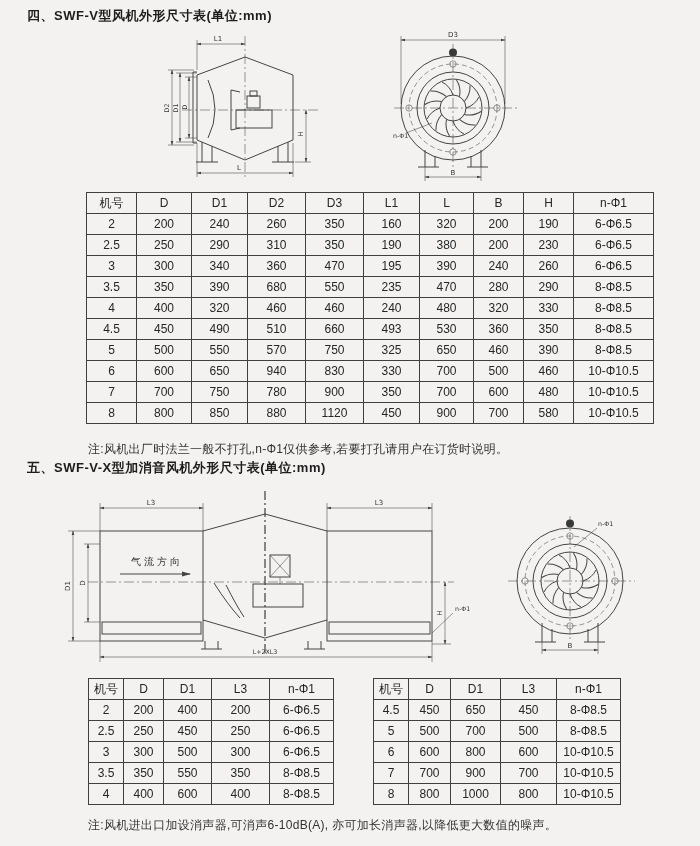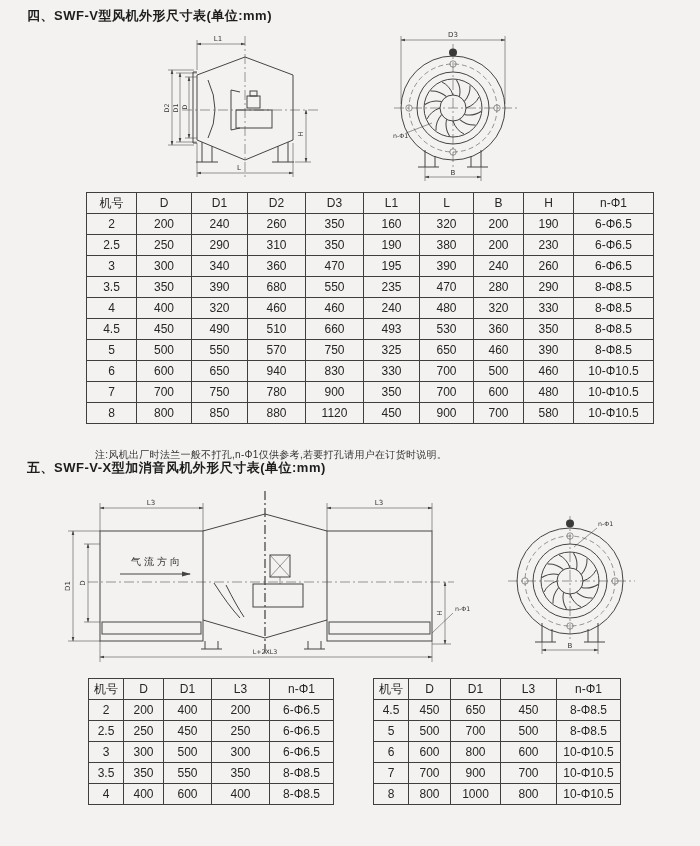--- a/index.html
+++ b/index.html
@@ -9,21 +9,21 @@
     font-family:"Liberation Sans","DejaVu Sans",sans-serif;
     color:#222;
   }
   .title{
     position:absolute;margin:0;font-size:13px;font-weight:bold;color:#1d1d1d;
     letter-spacing:0.5px;white-space:nowrap;
   }
   .t1{left:27px;top:7px;}
   .t2{left:27px;top:459px;}
   .note{
-    position:absolute;margin:7px;font-size:10px;color:#333;white-space:nowrap;
+    position:absolute;margin:0;font-size:12px;color:#333;white-space:nowrap;
     letter-spacing:0.3px;
   }
   .n1{left:88px;top:441px;}
   .n2{left:88px;top:817px;}
   .drawing{position:absolute;}
   .d1{left:148px;top:30px;}
   .d2{left:392px;top:26px;}
   .d3{left:58px;top:487px;}
   .d4{left:492px;top:490px;}
   table.dims{
@@ -499,14 +499,15 @@
         <tr>
           <td>8</td>
           <td>800</td>
           <td>1000</td>
           <td>800</td>
           <td>10-Φ10.5</td>
         </tr>
       </tbody>
   </table>
 
+  <p class="note n2">注:风机进出口加设消声器,可消声6-10dB(A), 亦可加长消声器,以降低更大数值的噪声。</p>
 
 </div>
 
 </body></html>

